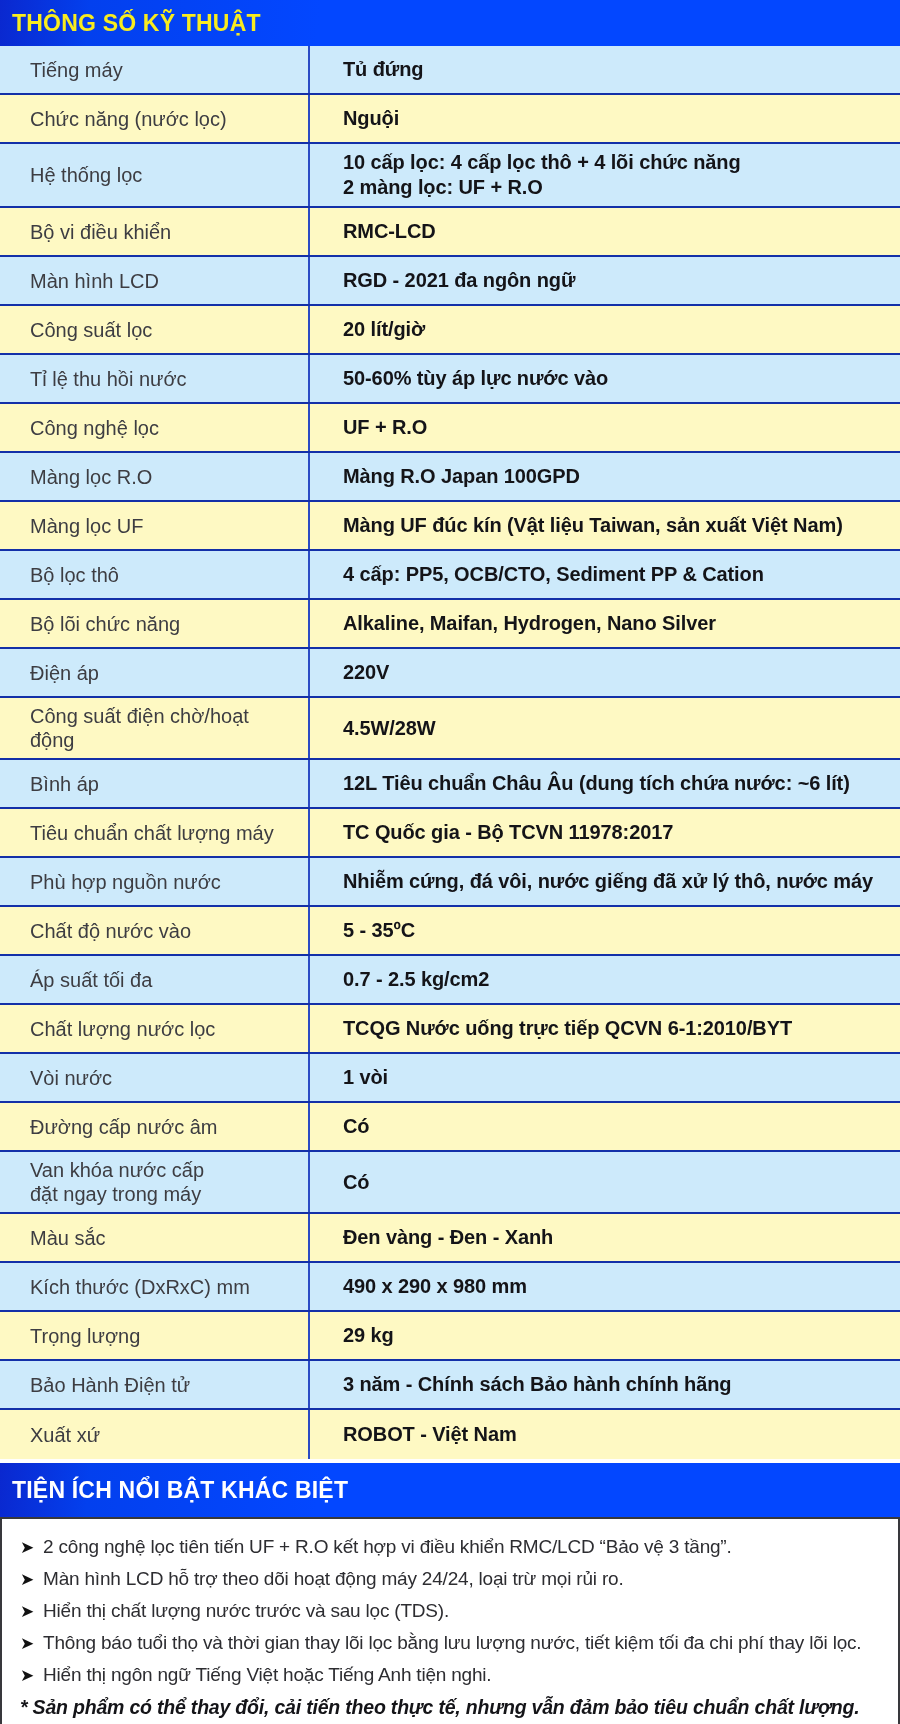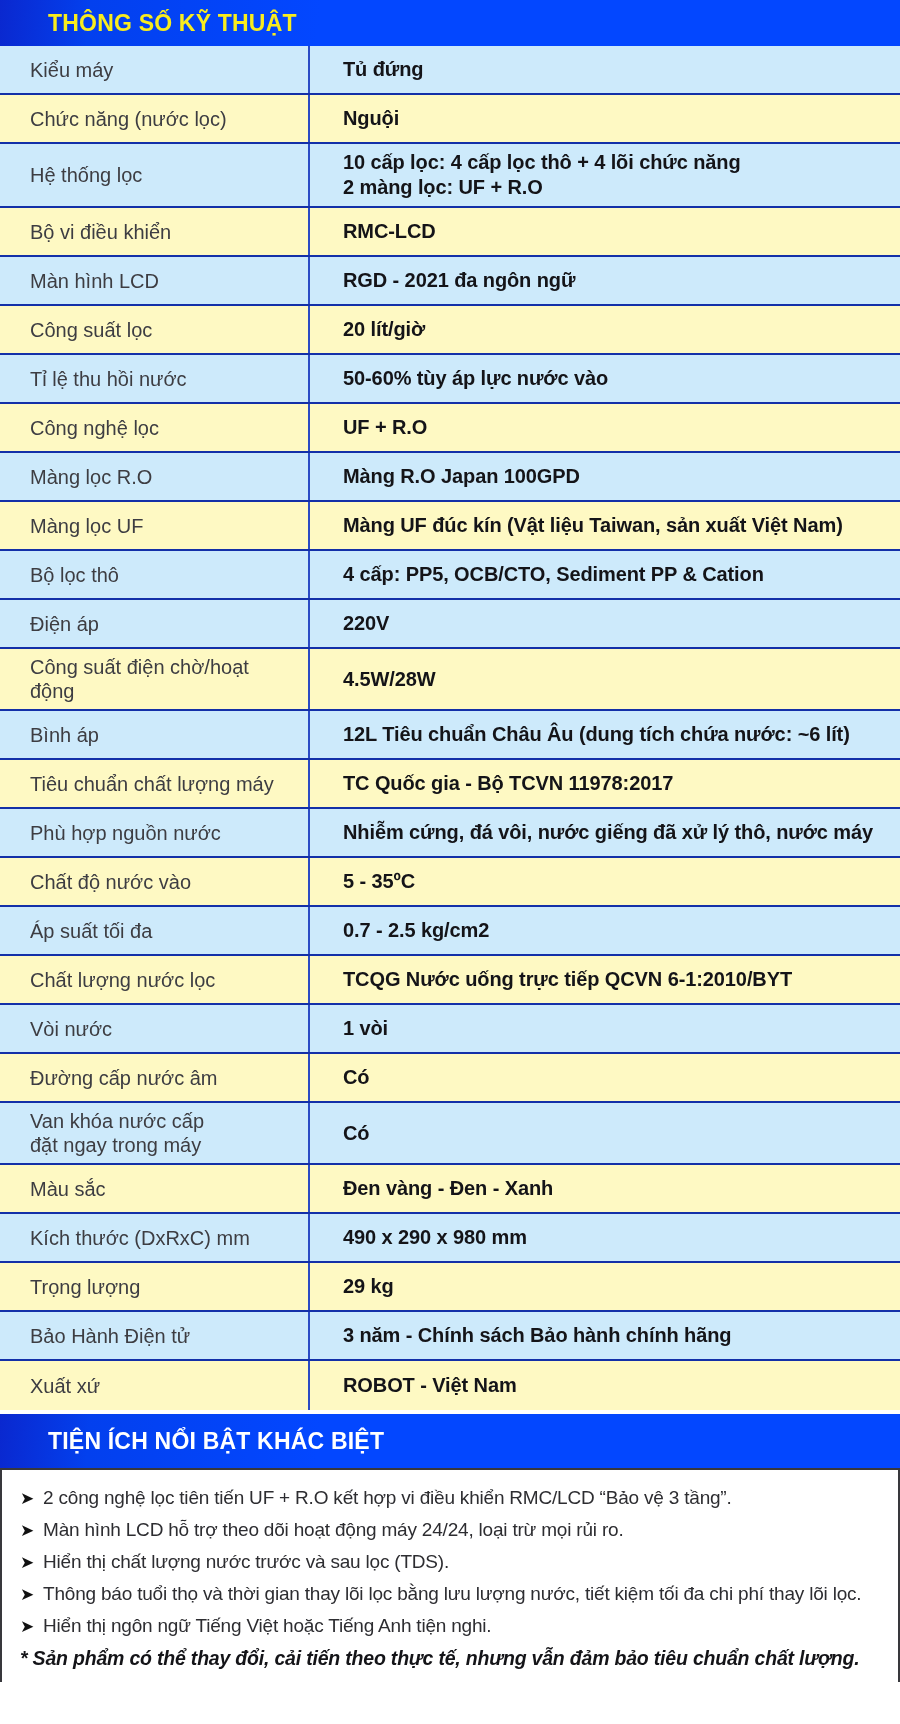--- a/index.html
+++ b/index.html
@@ -20,21 +20,21 @@
     background:#ffffff;
     font-family:"Liberation Sans", sans-serif;
     overflow:hidden;
   }
   .page{width:900px;display:flex;flex-direction:column;}
 
   .band{
     height:46px;flex:0 0 auto;
     background:linear-gradient(95deg,var(--dark-blue) 0px,#0340ee 90px,var(--bright-blue) 320px,var(--bright-blue) 100%);
     display:flex;align-items:center;
-    padding-left:48px;
+    padding-left:12px;
   }
   .band .band-title{
     color:var(--header-yellow);
     font-size:23px;font-weight:800;letter-spacing:.2px;
   }
   .band.second{height:54px;margin-top:4px;}
   .band.second .band-title{color:#ffffff;}
 
   .spec-table{display:flex;flex-direction:column;}
   .row{
@@ -86,21 +86,21 @@
 <body>
 
 <div class="page">
 
   <div class="band">
     <span class="band-title">THÔNG SỐ KỸ THUẬT</span>
   </div>
 
   <div class="spec-table" id="spec-rows">
       <div class="row blue">
-    <div class="cell label">Kiểu máy</div>
+    <div class="cell label">Tiếng máy</div>
     <div class="cell value">Tủ đứng</div>
   </div>
       <div class="row white">
     <div class="cell label">Chức năng (nước lọc)</div>
     <div class="cell value">Nguội</div>
   </div>
       <div class="row blue">
     <div class="cell label">Hệ thống lọc</div>
     <div class="cell value">10 cấp lọc: 4 cấp lọc thô + 4 lõi chức năng
 2 màng lọc: UF + R.O</div>
@@ -130,20 +130,24 @@
     <div class="cell value">Màng R.O Japan 100GPD</div>
   </div>
       <div class="row white">
     <div class="cell label">Màng lọc UF</div>
     <div class="cell value">Màng UF đúc kín (Vật liệu Taiwan, sản xuất Việt Nam)</div>
   </div>
       <div class="row blue">
     <div class="cell label">Bộ lọc thô</div>
     <div class="cell value">4 cấp: PP5, OCB/CTO, Sediment PP &amp; Cation</div>
   </div>
+      <div class="row white">
+    <div class="cell label">Bộ lõi chức năng</div>
+    <div class="cell value">Alkaline, Maifan, Hydrogen, Nano Silver</div>
+  </div>
       <div class="row blue">
     <div class="cell label">Điện áp</div>
     <div class="cell value">220V</div>
   </div>
       <div class="row white">
     <div class="cell label">Công suất điện chờ/hoạt động</div>
     <div class="cell value">4.5W/28W</div>
   </div>
       <div class="row blue">
     <div class="cell label">Bình áp</div>

